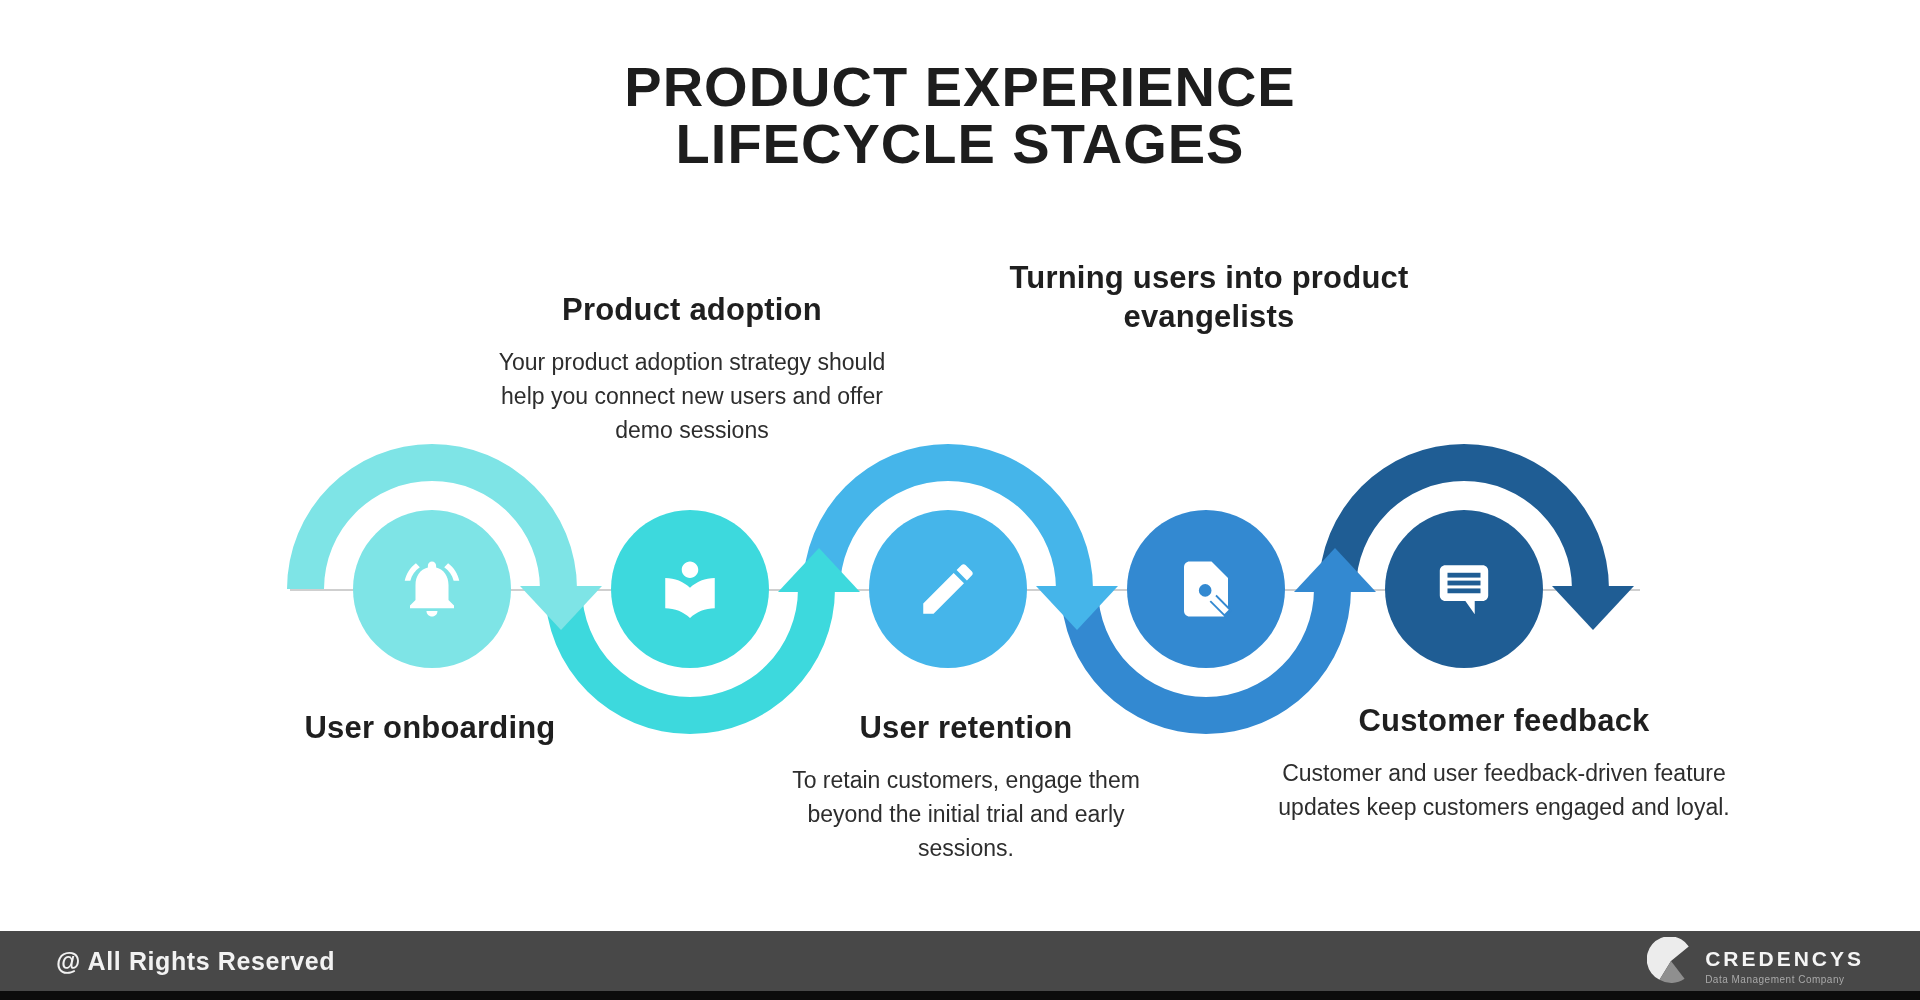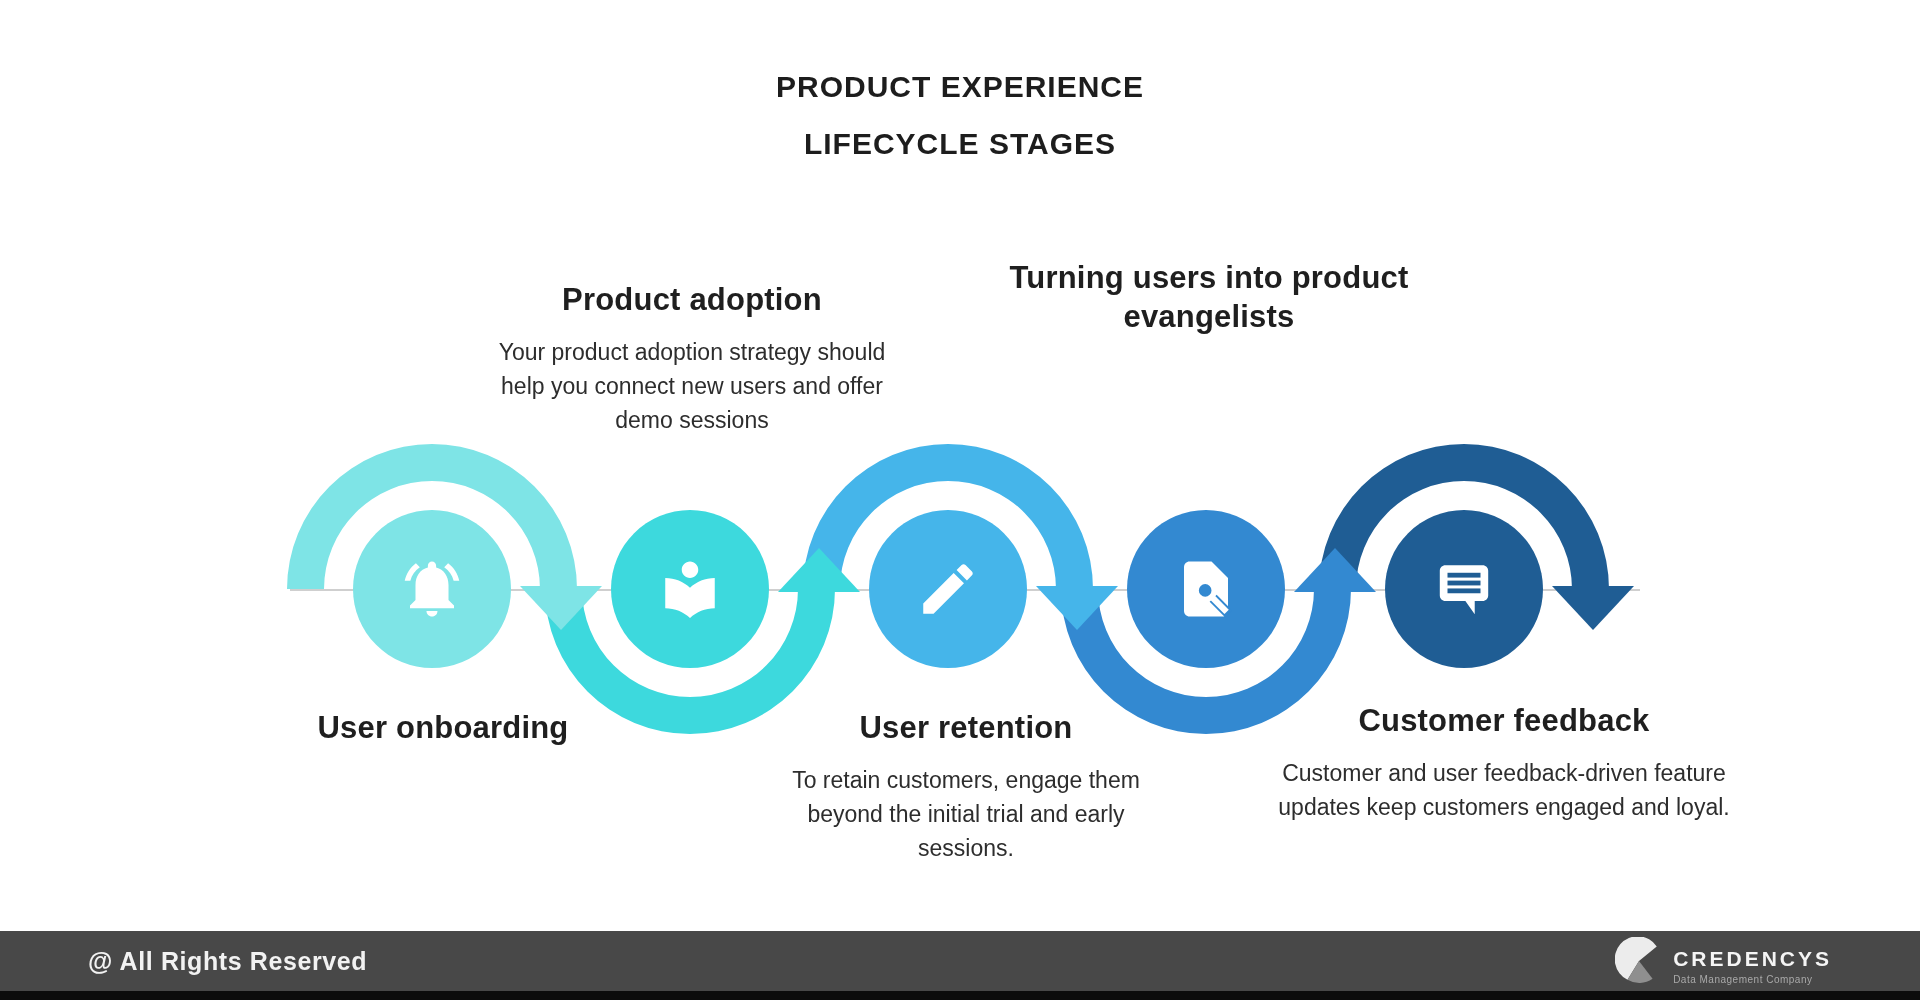--- a/index.html
+++ b/index.html
@@ -2,46 +2,46 @@
 <html><head>
 <meta charset="utf-8">
 <style>
   html,body{margin:0;padding:0;background:#ffffff;}
   .canvas{
     position:relative;width:1920px;height:1000px;overflow:hidden;background:#ffffff;
     font-family:"Liberation Sans","DejaVu Sans",sans-serif;
   }
   .title{
     position:absolute;top:58px;left:0;width:1920px;text-align:center;
-    color:#1d1d1d;font-weight:bold;font-size:30px;line-height:57px;letter-spacing:1px;margin:0;
+    color:#1d1d1d;font-weight:bold;font-size:56px;line-height:57px;letter-spacing:1px;margin:0;
   }
   .title span{display:block;}
   .stage-text{position:absolute;width:520px;text-align:center;}
   .stage-name{
     margin:0 auto 16px auto;color:#1f1f1f;font-weight:bold;font-size:31px;line-height:39px;letter-spacing:.2px;
   }
   .stage-desc{
     margin:0 auto;color:#2d2d2d;font-size:23px;line-height:34px;
   }
-  .s0{left:183px;top:708px;}
-  .s1{left:432px;top:280px;}
+  .s0{left:170px;top:708px;}
+  .s1{left:432px;top:290px;}
   .s2{left:706px;top:708px;}
   .s3{left:949px;top:258px;}
   .s4{left:1244px;top:701px;}
   .s0 .stage-desc{max-width:465px;}
   .s1 .stage-desc{max-width:395px;}
   .s2 .stage-desc{max-width:390px;}
   .s3 .stage-name{max-width:480px;}
   .s3 .stage-desc{max-width:400px;}
   .s4 .stage-desc{max-width:472px;}
   .diagram{position:absolute;left:0;top:0;}
   .footer{
     position:absolute;left:0;top:931px;width:1920px;height:60px;background:#484848;
     display:flex;align-items:center;justify-content:space-between;
-    padding:0 88px;box-sizing:border-box;
+    padding:0 56px;box-sizing:border-box;
   }
   .footer-strip{
     position:absolute;left:0;top:991px;width:1920px;height:9px;background:#0c0c0c;
   }
   .copyright{
     color:#f2f2f2;font-weight:bold;font-size:25px;letter-spacing:.6px;
   }
   .brand{display:flex;align-items:flex-end;gap:10px;}
   .brand-name{
     color:#f5f5f5;font-weight:bold;font-size:21px;letter-spacing:3px;

